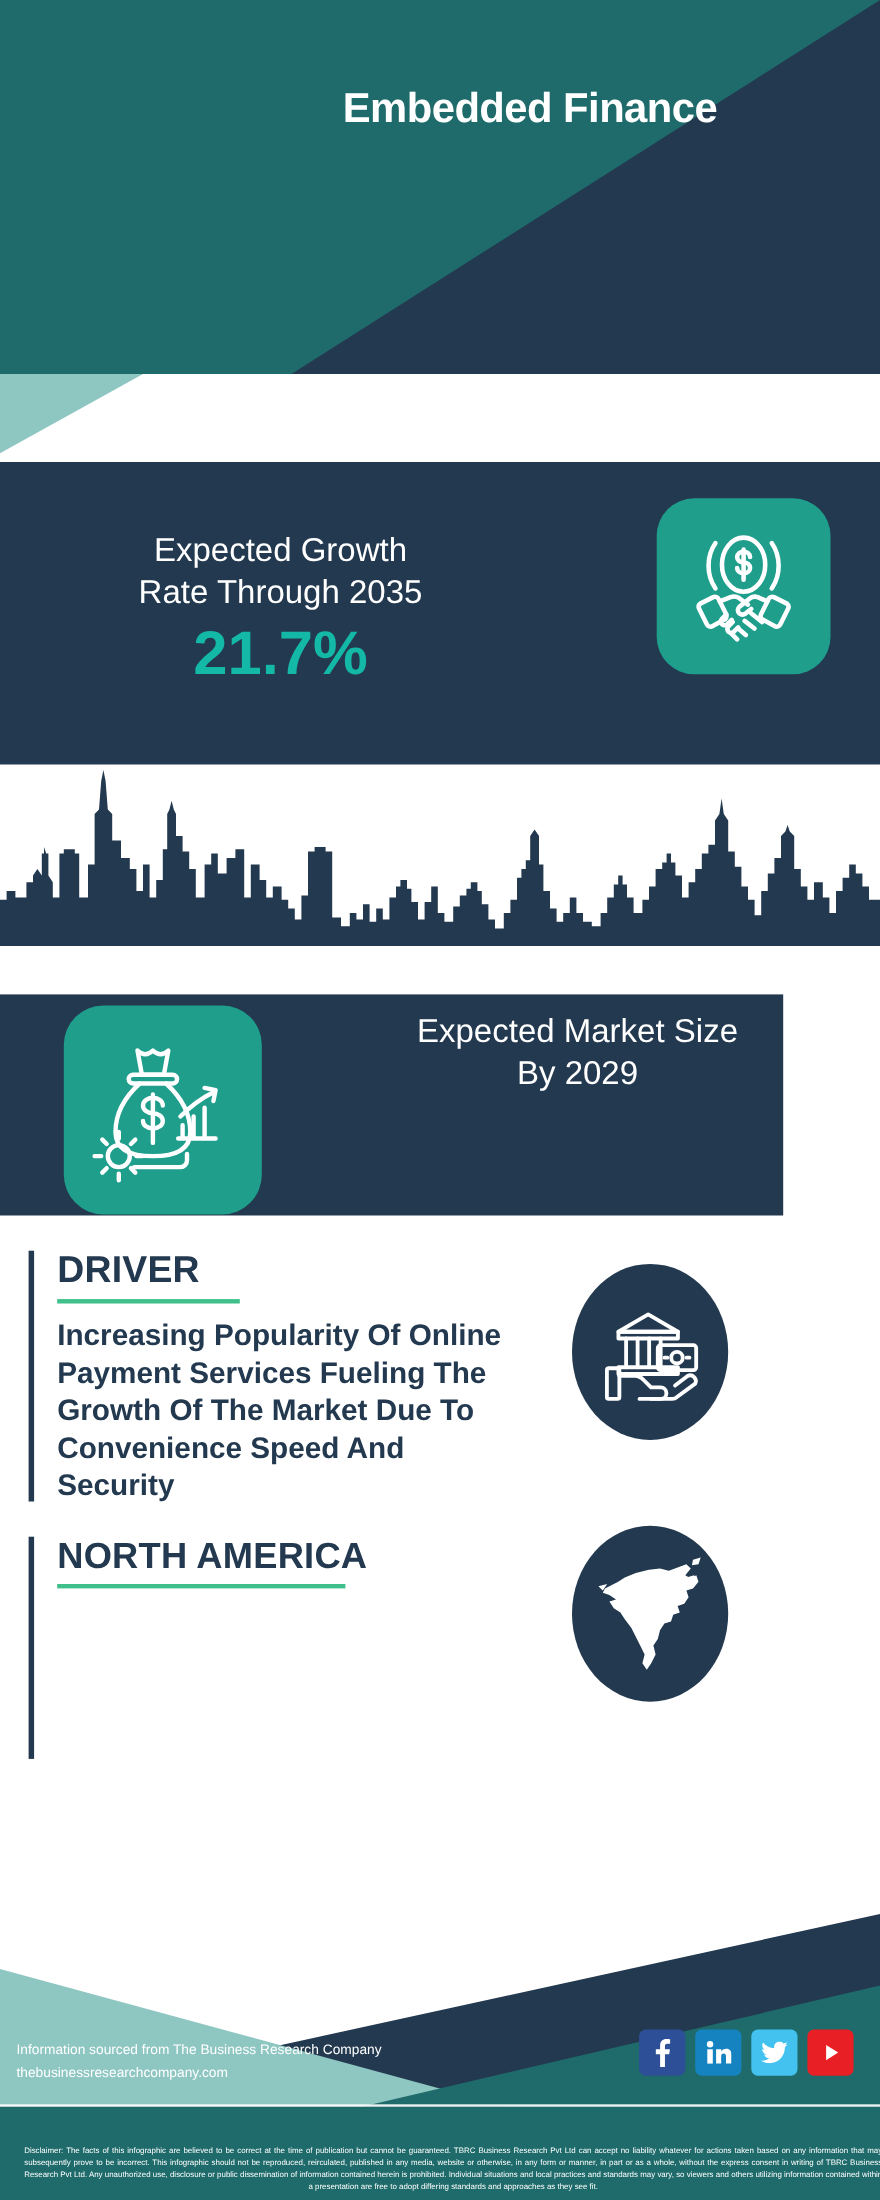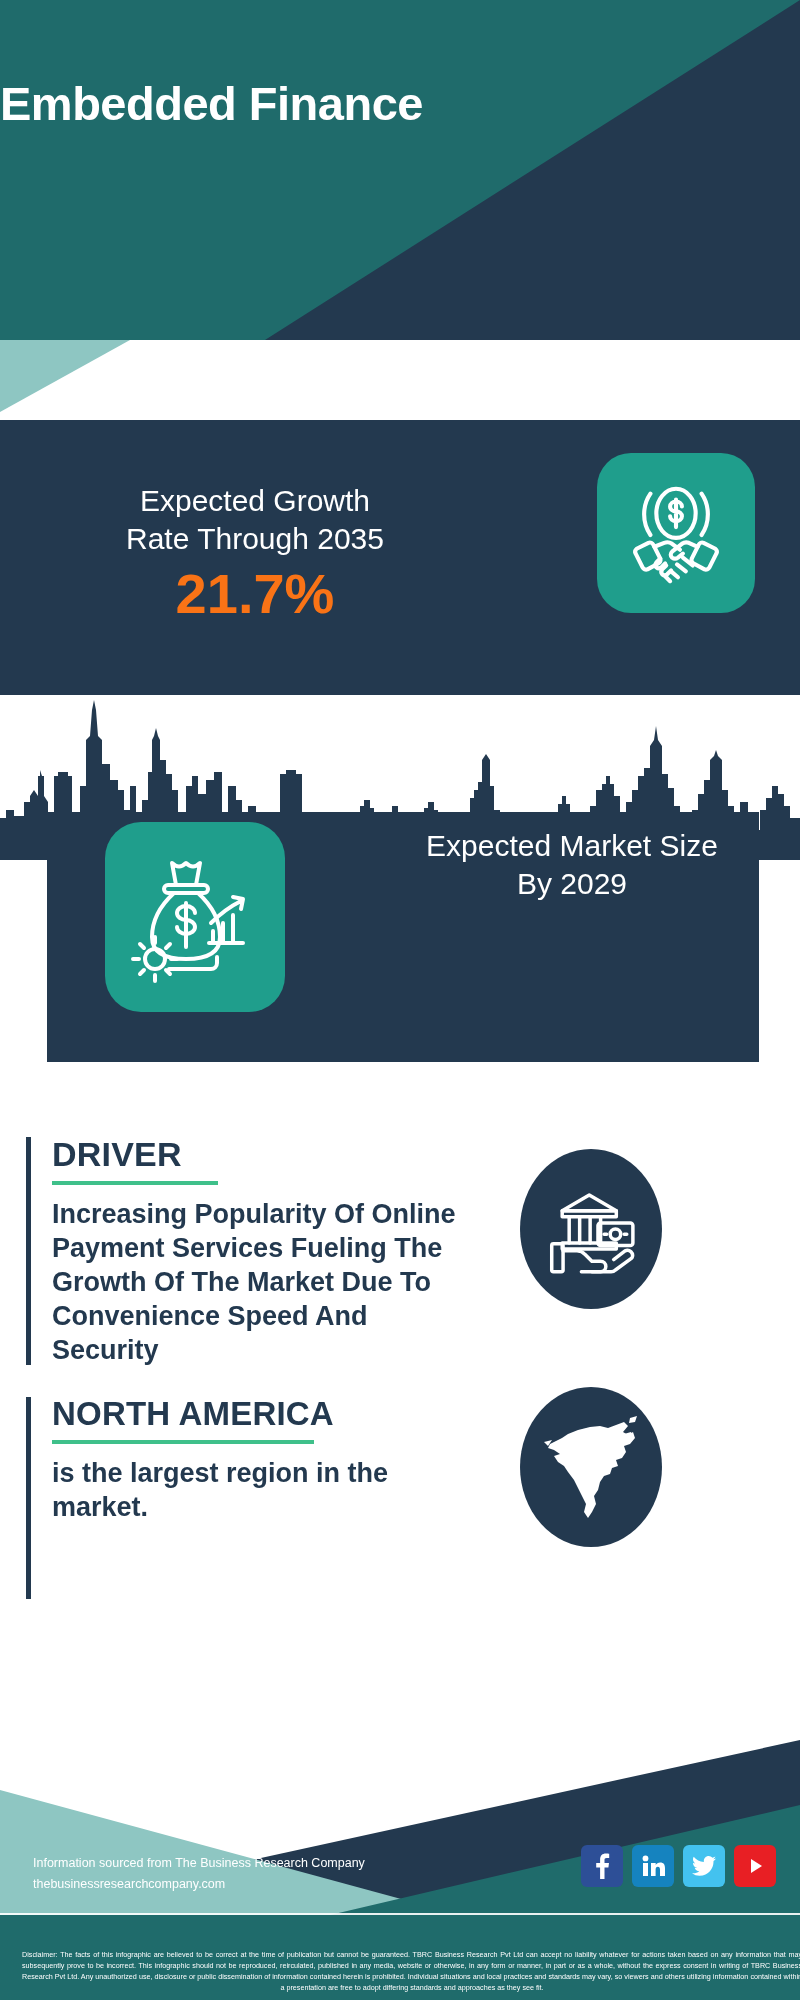--- a/index.html
+++ b/index.html
@@ -30,23 +30,23 @@
     position: absolute;
     left: 0; top: 0;
     width: 800px; height: 340px;
     background: #23394f;
     clip-path: polygon(100% 0, 100% 100%, 180% 100%, 265px 340px, 100% 0);
   }
   .header-title {
     position: absolute;
     left: 0; top: 78px;
     width: 652px;
-    text-align: left;
+    text-align: right;
     color: #ffffff;
-    font-size: 47px;
+    font-size: 38px;
     font-weight: bold;
     line-height: 1.12;
     letter-spacing: -0.5px;
     z-index: 4;
   }
 
   
   .white-band {
     position: absolute;
     left: 0; top: 340px;
@@ -79,21 +79,21 @@
   .growth-label {
     font-size: 30px;
     line-height: 1.28;
     font-weight: normal;
     margin-top: 24px;
   }
   .growth-value {
     margin-top: 6px;
     font-size: 56px;
     font-weight: bold;
-    color: #f97316;
+    color: #14b8a6;
     line-height: 1.05;
   }
   .growth-icon-box {
     position: absolute;
     right: 45px; top: 33px;
     width: 158px; height: 160px;
     background: #1f9e8c;
     border-radius: 34px;
     display: flex;
     align-items: center;
@@ -106,24 +106,23 @@
     left: 0; top: 690px;
     width: 800px; height: 170px;
     background: #ffffff;
     overflow: hidden;
   }
   .skyline-sec svg { display: block; }
 
   
   .market {
     position: absolute;
-    left: 0; top: 812px;
+    left: 0; top: 904px;
     width: 712px; height: 250px;
     background: #23394f;
-    margin-left: 47px;
   }
   .market-icon-box {
     position: absolute;
     left: 58px; top: 10px;
     width: 180px; height: 190px;
     background: #1f9e8c;
     border-radius: 36px;
     display: flex;
     align-items: center;
     justify-content: center;
@@ -227,21 +226,21 @@
     clip-path: polygon(800px 120px, 800px 230px, 0 230px, 330px 230px, 800px 120px);
   }
   .footer .f-bottom {
     position: absolute;
     left: 0; bottom: 0;
     width: 800px; height: 85px;
     background: #1f6b6b;
   }
   .footer-source {
     position: absolute;
-    left: 33px; top: 168px;
+    left: 15px; top: 168px;
     color: #ffffff;
     font-size: 12.5px;
     line-height: 1.65;
     z-index: 5;
   }
   .social-row {
     position: absolute;
     right: 24px; top: 160px;
     display: flex;
     gap: 9px;
@@ -410,21 +409,20 @@
           <path d="M56 104 h22 a7 7 0 0 0 5 -2 l19 -14 a6 6 0 0 0 -8 -8 l-13 10"></path>
         </svg>
       </div>
     </div>
 
     <div class="card" style="top: 292px;">
       <div class="rail" style="height: 202px;"></div>
       <div class="card-body">
         <div class="card-title" style="font-size: 33px;">NORTH AMERICA</div>
         <div class="card-rule" style="width: 262px;"></div>
-        <div class="card-desc light">is the largest region in the market.</div>
       </div>
       <div class="circle-icon" style="left: 494px; top: -10px; width: 142px; height: 160px;">
         <svg width="106" height="118" viewBox="0 0 106 118" aria-hidden="true">
           <path fill="#ffffff" d="
             M12 36 L24 30 L30 26 L40 22 L52 19 L62 18 L70 20 L78 17
             L86 14 L90 18 L85 24 L90 27 L95 24 L97 30 L92 36 L86 38
             L88 44 L84 50 L78 52 L80 58 L74 60 L72 66 L66 68 L62 74
             L60 82 L56 88 L58 96 L54 104 L50 110 L46 104 L48 96
             L44 88 L40 80 L36 72 L30 64 L26 58 L20 54 L16 48
             L22 46 L16 42 L10 40 Z

